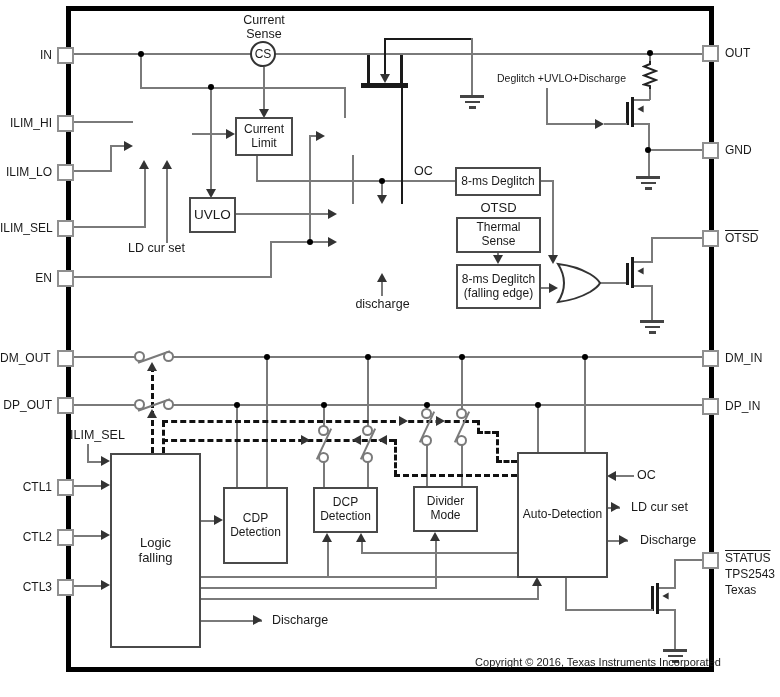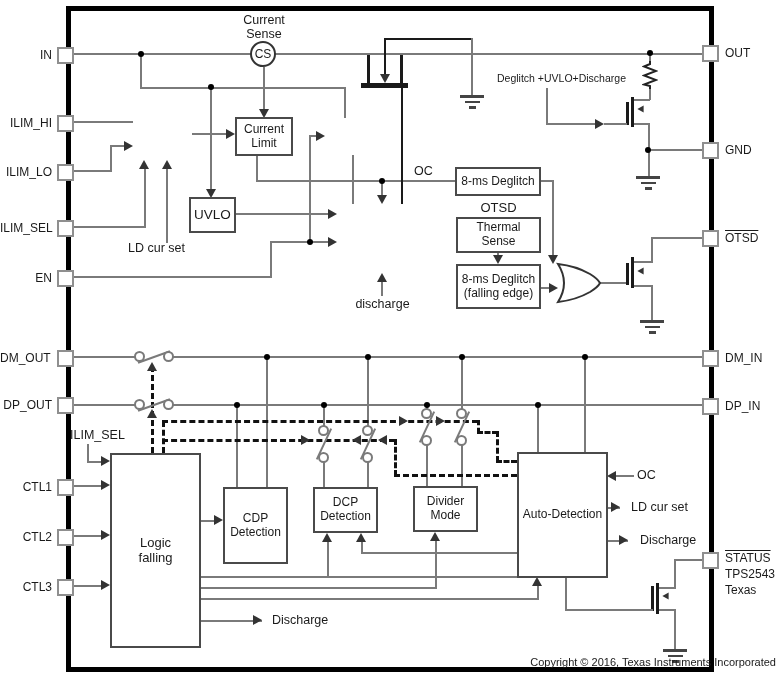--- a/index.html
+++ b/index.html
@@ -354,14 +354,14 @@
   <div class="ar ar-l" style="left:661px;top:591px;transform:scale(.7)"></div>
   <div class="w" style="left:674px;top:609px;width:2px;height:40px"></div>
   <div class="gnd" style="left:663px;top:649px">
       <i></i>
       <i></i>
       <i></i>
     </div>
   <div class="w" style="left:565px;top:609px;width:88px;height:2px"></div>
   <div class="w" style="left:565px;top:577px;width:2px;height:34px"></div>
 
-  <div class="lbl" style="left:420px;top:656px;width:356px;text-align:right;font-size:11px">Copyright © 2016, Texas Instruments Incorporated</div>
+  <div class="lbl" style="left:420px;top:656px;width:356px;text-align:center;font-size:11px">Copyright © 2016, Texas Instruments Incorporated</div>
 </div>
 
 </body></html>

